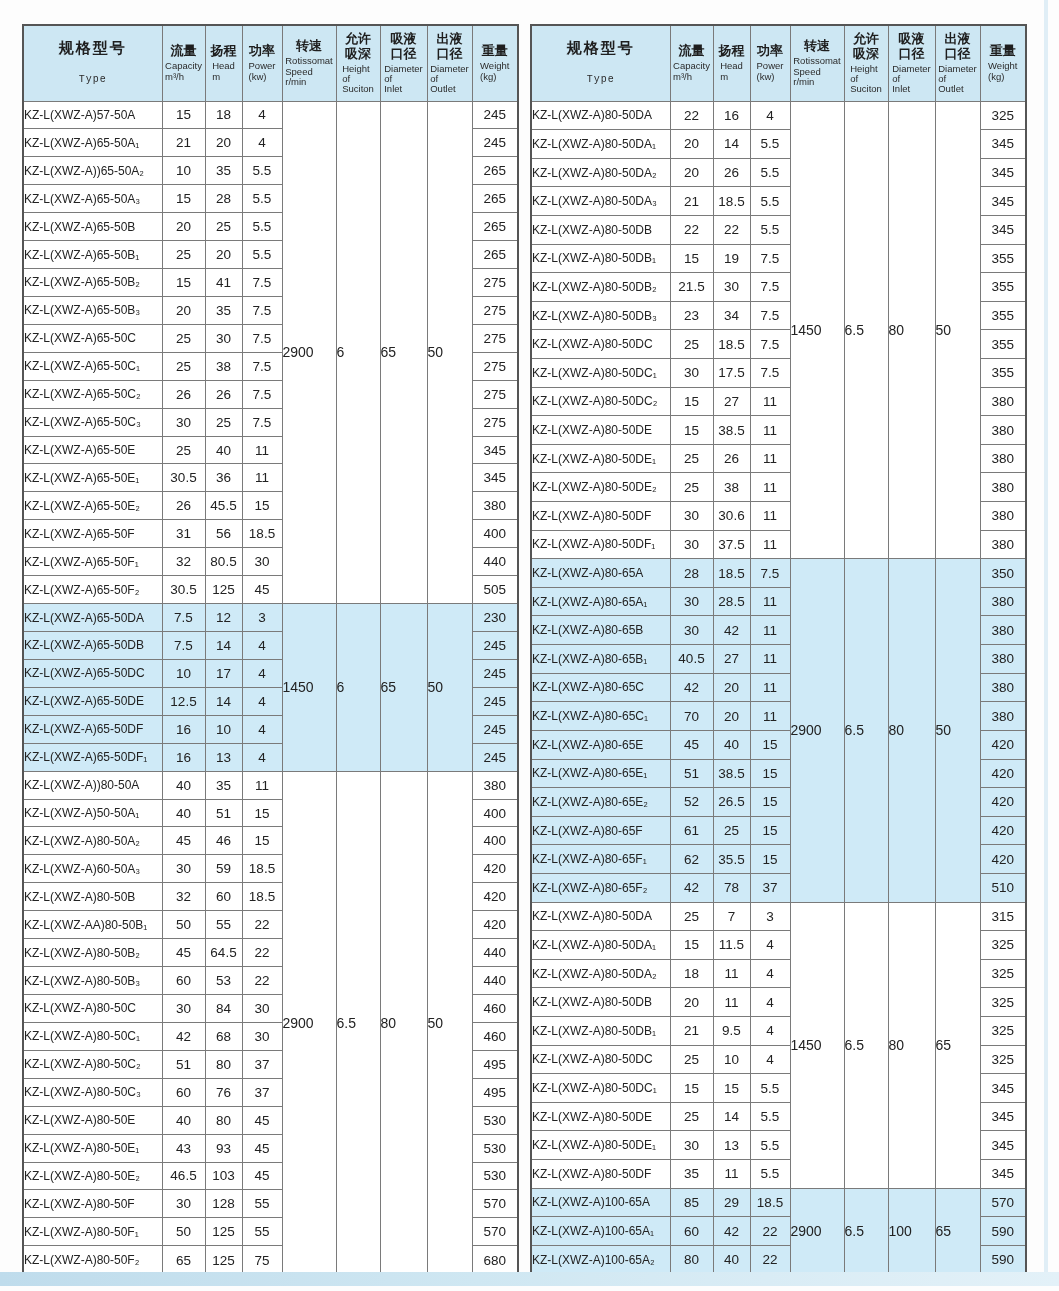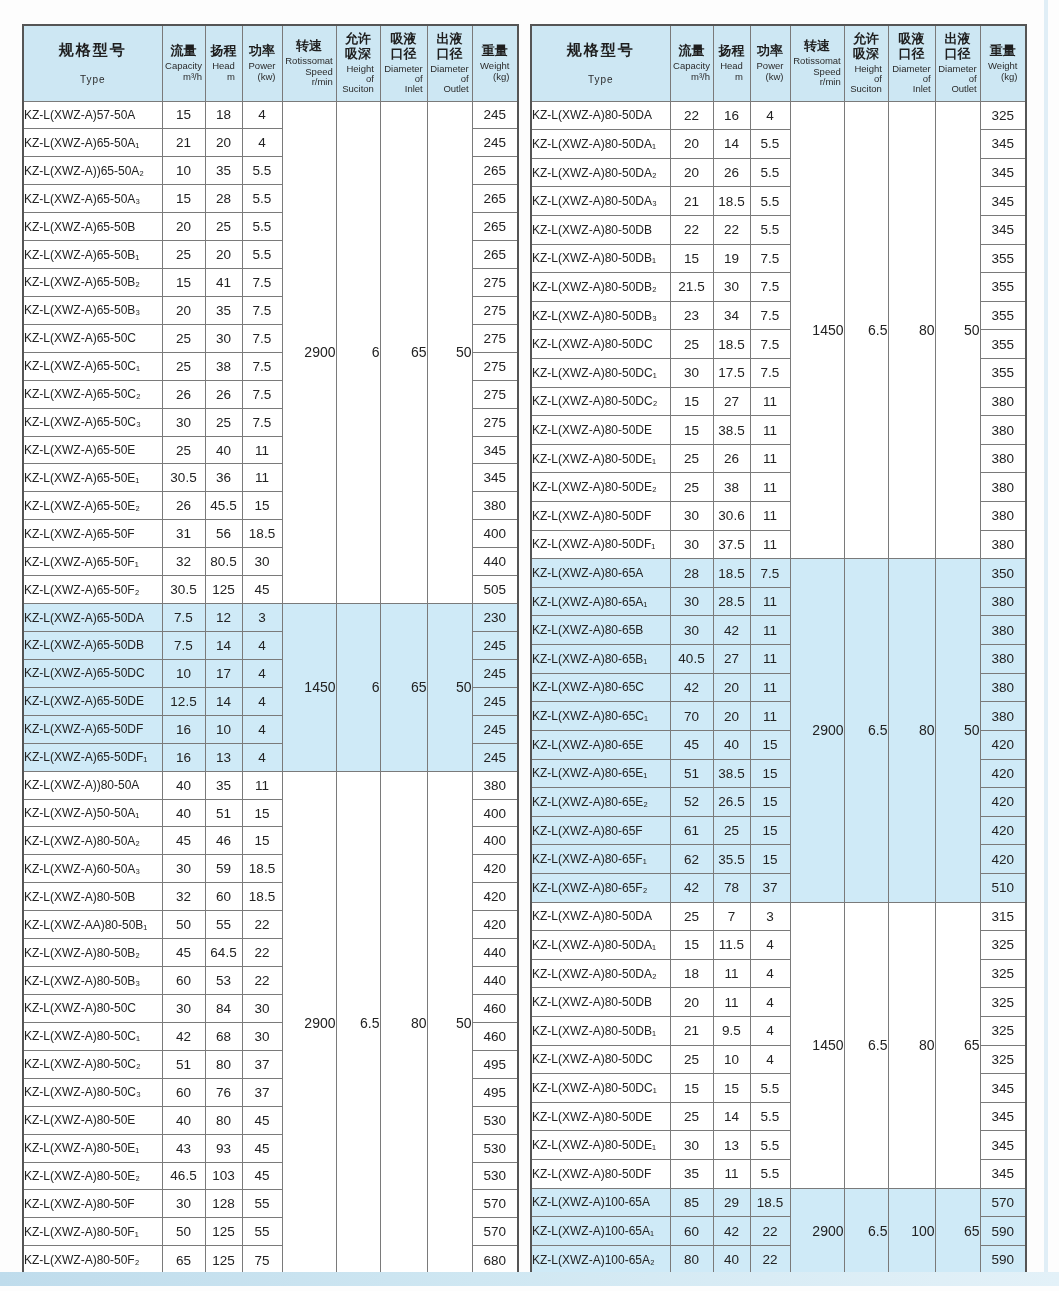--- a/index.html
+++ b/index.html
@@ -15,28 +15,28 @@
     font-family:"Liberation Sans","DejaVu Sans",sans-serif;color:var(--text);
     overflow:hidden;
   }
   .tables{position:absolute;top:24px;left:22px;display:flex;gap:11px;}
   table.spec{border-collapse:collapse;table-layout:fixed;height:1252px;background:#fff;
     border:2px solid var(--outer);}
   table.spec th,table.spec td{border:1px solid var(--border);padding:0;overflow:hidden;}
   thead tr{height:76px;}
   th{background:var(--header-bg);font-weight:normal;vertical-align:middle;}
   .th-inner{display:flex;flex-direction:column;align-items:center;justify-content:center;gap:2px;}
-  .th-inner.sp{gap:16px;}
+  .th-inner.sp{gap:16px;font-family:Liberation Mono, monospace;}
   .cn{font-size:13px;line-height:1.15;white-space:pre-line;font-weight:bold;color:#1e1e1e;}
   .cn.big{font-size:15px;letter-spacing:2px;}
-  .en{font-size:9.5px;line-height:1.1;white-space:pre-line;text-align:right;color:#2b2b2b;}
+  .en{font-size:9.5px;line-height:1.1;white-space:pre-line;text-align:left;color:#2b2b2b;}
   .en.big{font-size:10px;letter-spacing:1px;}
   td.model{font-size:12px;text-align:left;padding-left:5px;white-space:nowrap;}
   td.num{font-size:13.5px;text-align:center;}
-  td.merged{font-size:14px;text-align:right;vertical-align:middle;}
+  td.merged{font-size:14px;text-align:left;vertical-align:middle;}
   tr.hl td{background:var(--hl-bg);}
   .bottom-strip{position:absolute;left:0;top:1272px;width:1059px;height:14px;
     background:linear-gradient(to right,#bfdcec 0%,#cfe7f2 45%,#e3f1f8 100%);}
   .right-strip{position:absolute;top:0;left:1044px;width:4px;height:1272px;background:#d8eaf4;opacity:.8;}
 </style>
 </head>
 <body>
 
 <div class="tables">
   <div id="table-slot-0">

